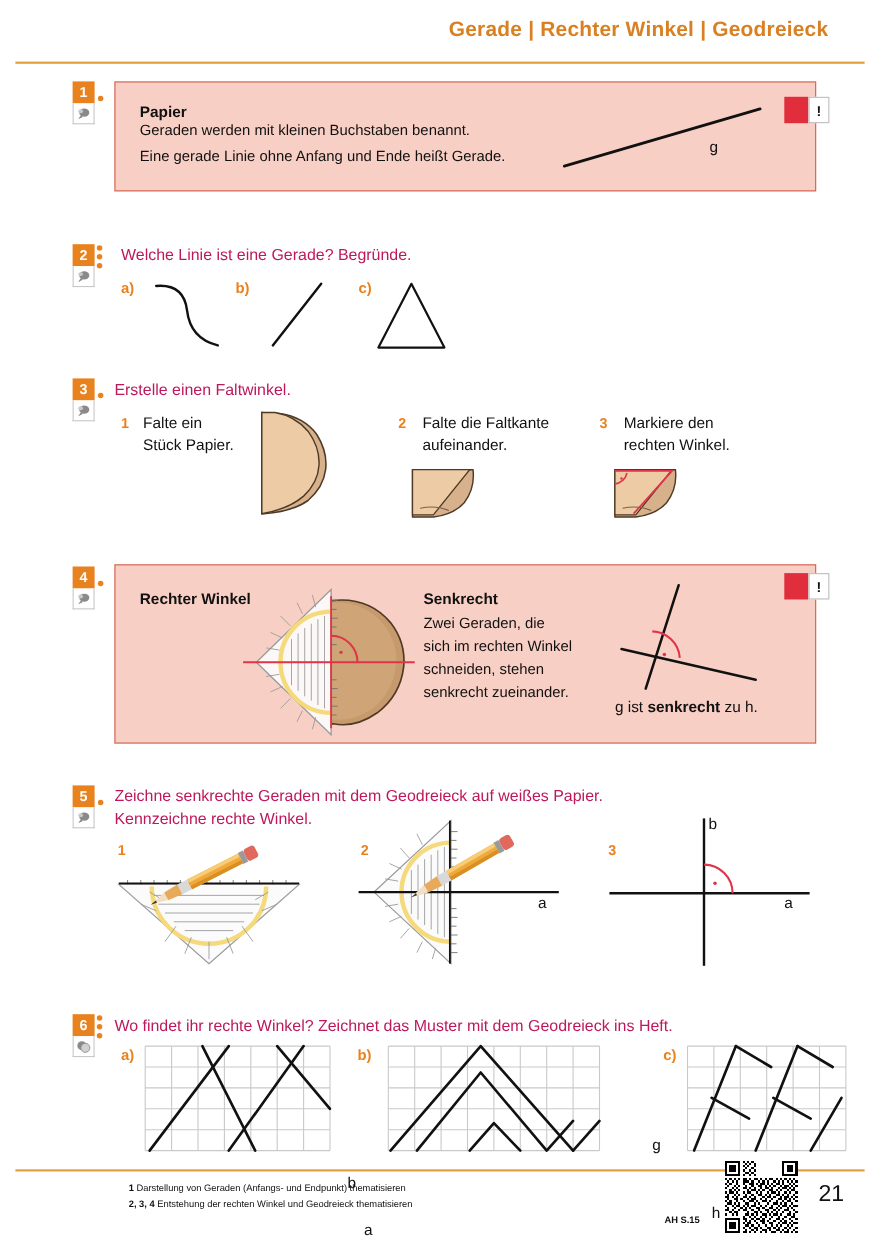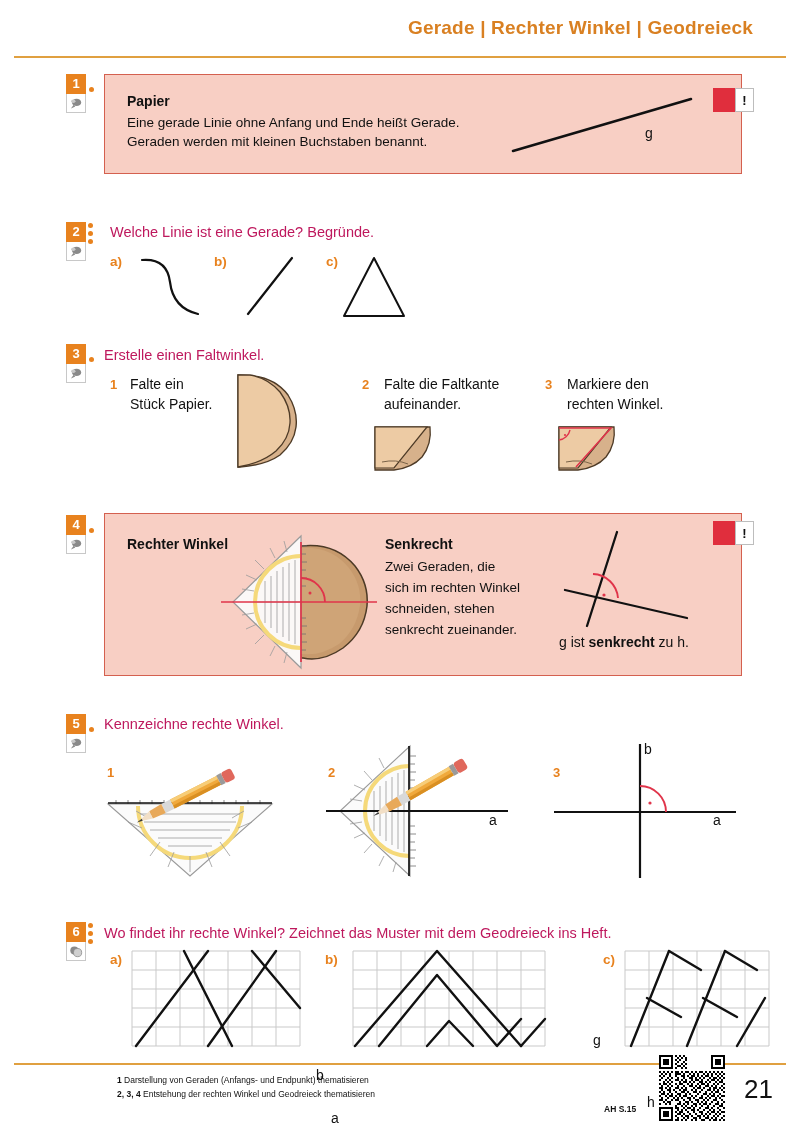--- a/index.html
+++ b/index.html
@@ -82,21 +82,21 @@
     position:absolute; left:117px; top:1074px;
     font-size:8.5px; line-height:1.62; color:#111;
   }
   .footnotes b{ font-weight:700; }
   .ah{
     position:absolute; left:604px; top:1104px;
     font-size:8.5px; font-weight:700; color:#111;
   }
   .pagenum{
     position:absolute; left:744px; top:1074px;
-    font-size:26px; color:#111;
+    font-size:21px; color:#111;
   }
   .qr{ position:absolute; left:659px; top:1055px; width:66px; height:66px; }
 
   svg{ display:block; overflow:visible; }
 </style>
 </head>
 <body>
 
 <div class="page-header">
   <div class="header-title">Gerade | Rechter Winkel | Geodreieck</div>
@@ -111,22 +111,22 @@
       <ellipse cx="7.6" cy="5.4" rx="4.6" ry="3.7" fill="#8a8a8a"></ellipse>
       <path d="M4.6 7.8 L2 11.4 L6.3 9.4 Z" fill="#8a8a8a"></path>
       <ellipse cx="4.3" cy="4.2" rx="2.2" ry="1.8" fill="#c9c9c9"></ellipse>
     </svg>
   </div>
 </div>
 
 <div class="infobox" style="left:104px; top:74px; width:638px; height:100px;">
   <div style="position:absolute; left:22px; top:18px;">
     <div class="info-title">Papier</div>
+    <div class="info-text">Geraden werden mit kleinen Buchstaben benannt.</div>
     <div class="info-text" style="margin-top:4px;">Eine gerade Linie ohne Anfang und Ende heißt Gerade.</div>
-    <div class="info-text">Geraden werden mit kleinen Buchstaben benannt.</div>
   </div>
 
   <div style="position:absolute; left:400px; top:14px; width:200px; height:72px;">
     <svg width="200" height="72" viewBox="0 0 200 72">
       <line x1="8" y1="62" x2="186" y2="10" stroke="#111" stroke-width="2.6" stroke-linecap="round"></line>
     </svg>
     <div class="fig-label" style="position:absolute; left:140px; top:36px;">g</div>
   </div>
 </div>
 <div class="excl-marker" style="left:713px; top:88px;">
@@ -331,20 +331,21 @@
   <div class="badge-dot-single"></div>
   <div class="badge-icon">
     <svg width="14" height="13" viewBox="0 0 14 13">
       <ellipse cx="7.6" cy="5.4" rx="4.6" ry="3.7" fill="#8a8a8a"></ellipse>
       <path d="M4.6 7.8 L2 11.4 L6.3 9.4 Z" fill="#8a8a8a"></path>
       <ellipse cx="4.3" cy="4.2" rx="2.2" ry="1.8" fill="#c9c9c9"></ellipse>
     </svg>
   </div>
 </div>
 <div class="q-text" style="position:absolute; left:104px; top:714px;">
+  <div>Zeichne senkrechte Geraden mit dem Geodreieck auf weißes Papier.</div>
   <div>Kennzeichne rechte Winkel.</div>
 </div>
 
 <div class="step-num" style="position:absolute; left:107px; top:765px;">1</div>
 <div style="position:absolute; left:100px; top:770px;">
   <svg width="180" height="110" viewBox="0 0 180 110">
 
     <polygon points="8,34 172,34 90,106" fill="#fbfbfb" fill-opacity="0.95" stroke="#9a9a9a" stroke-width="1.1"></polygon>
     <path d="M38 36 A52 52 0 0 0 142 36" fill="none" stroke="#f5d97a" stroke-width="4"></path>
     <g stroke="#8c8c8c" stroke-width="0.7">

